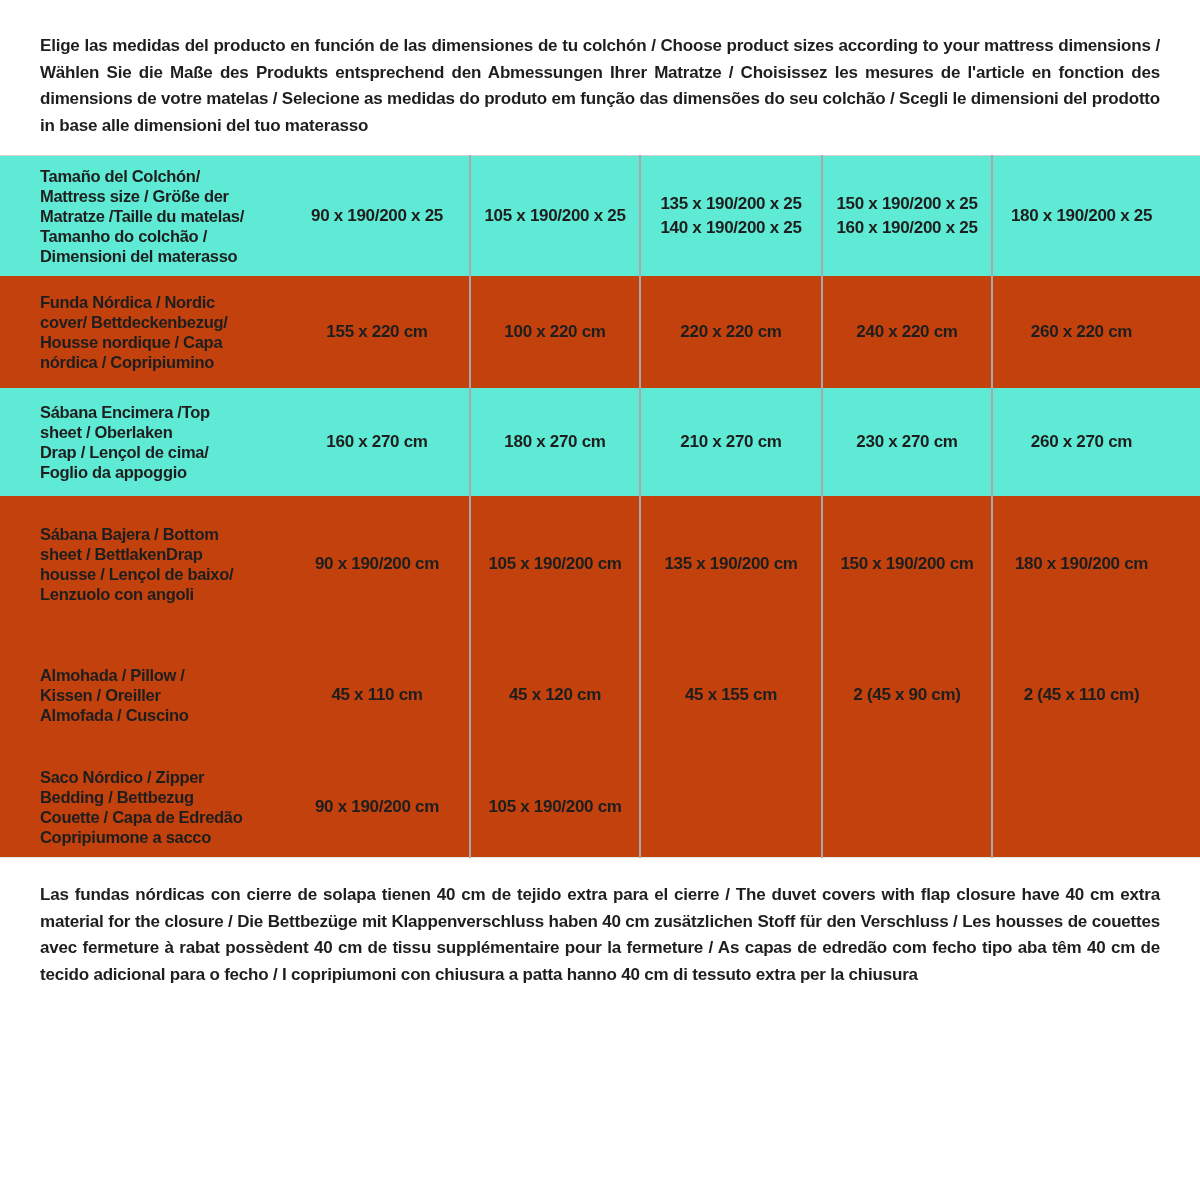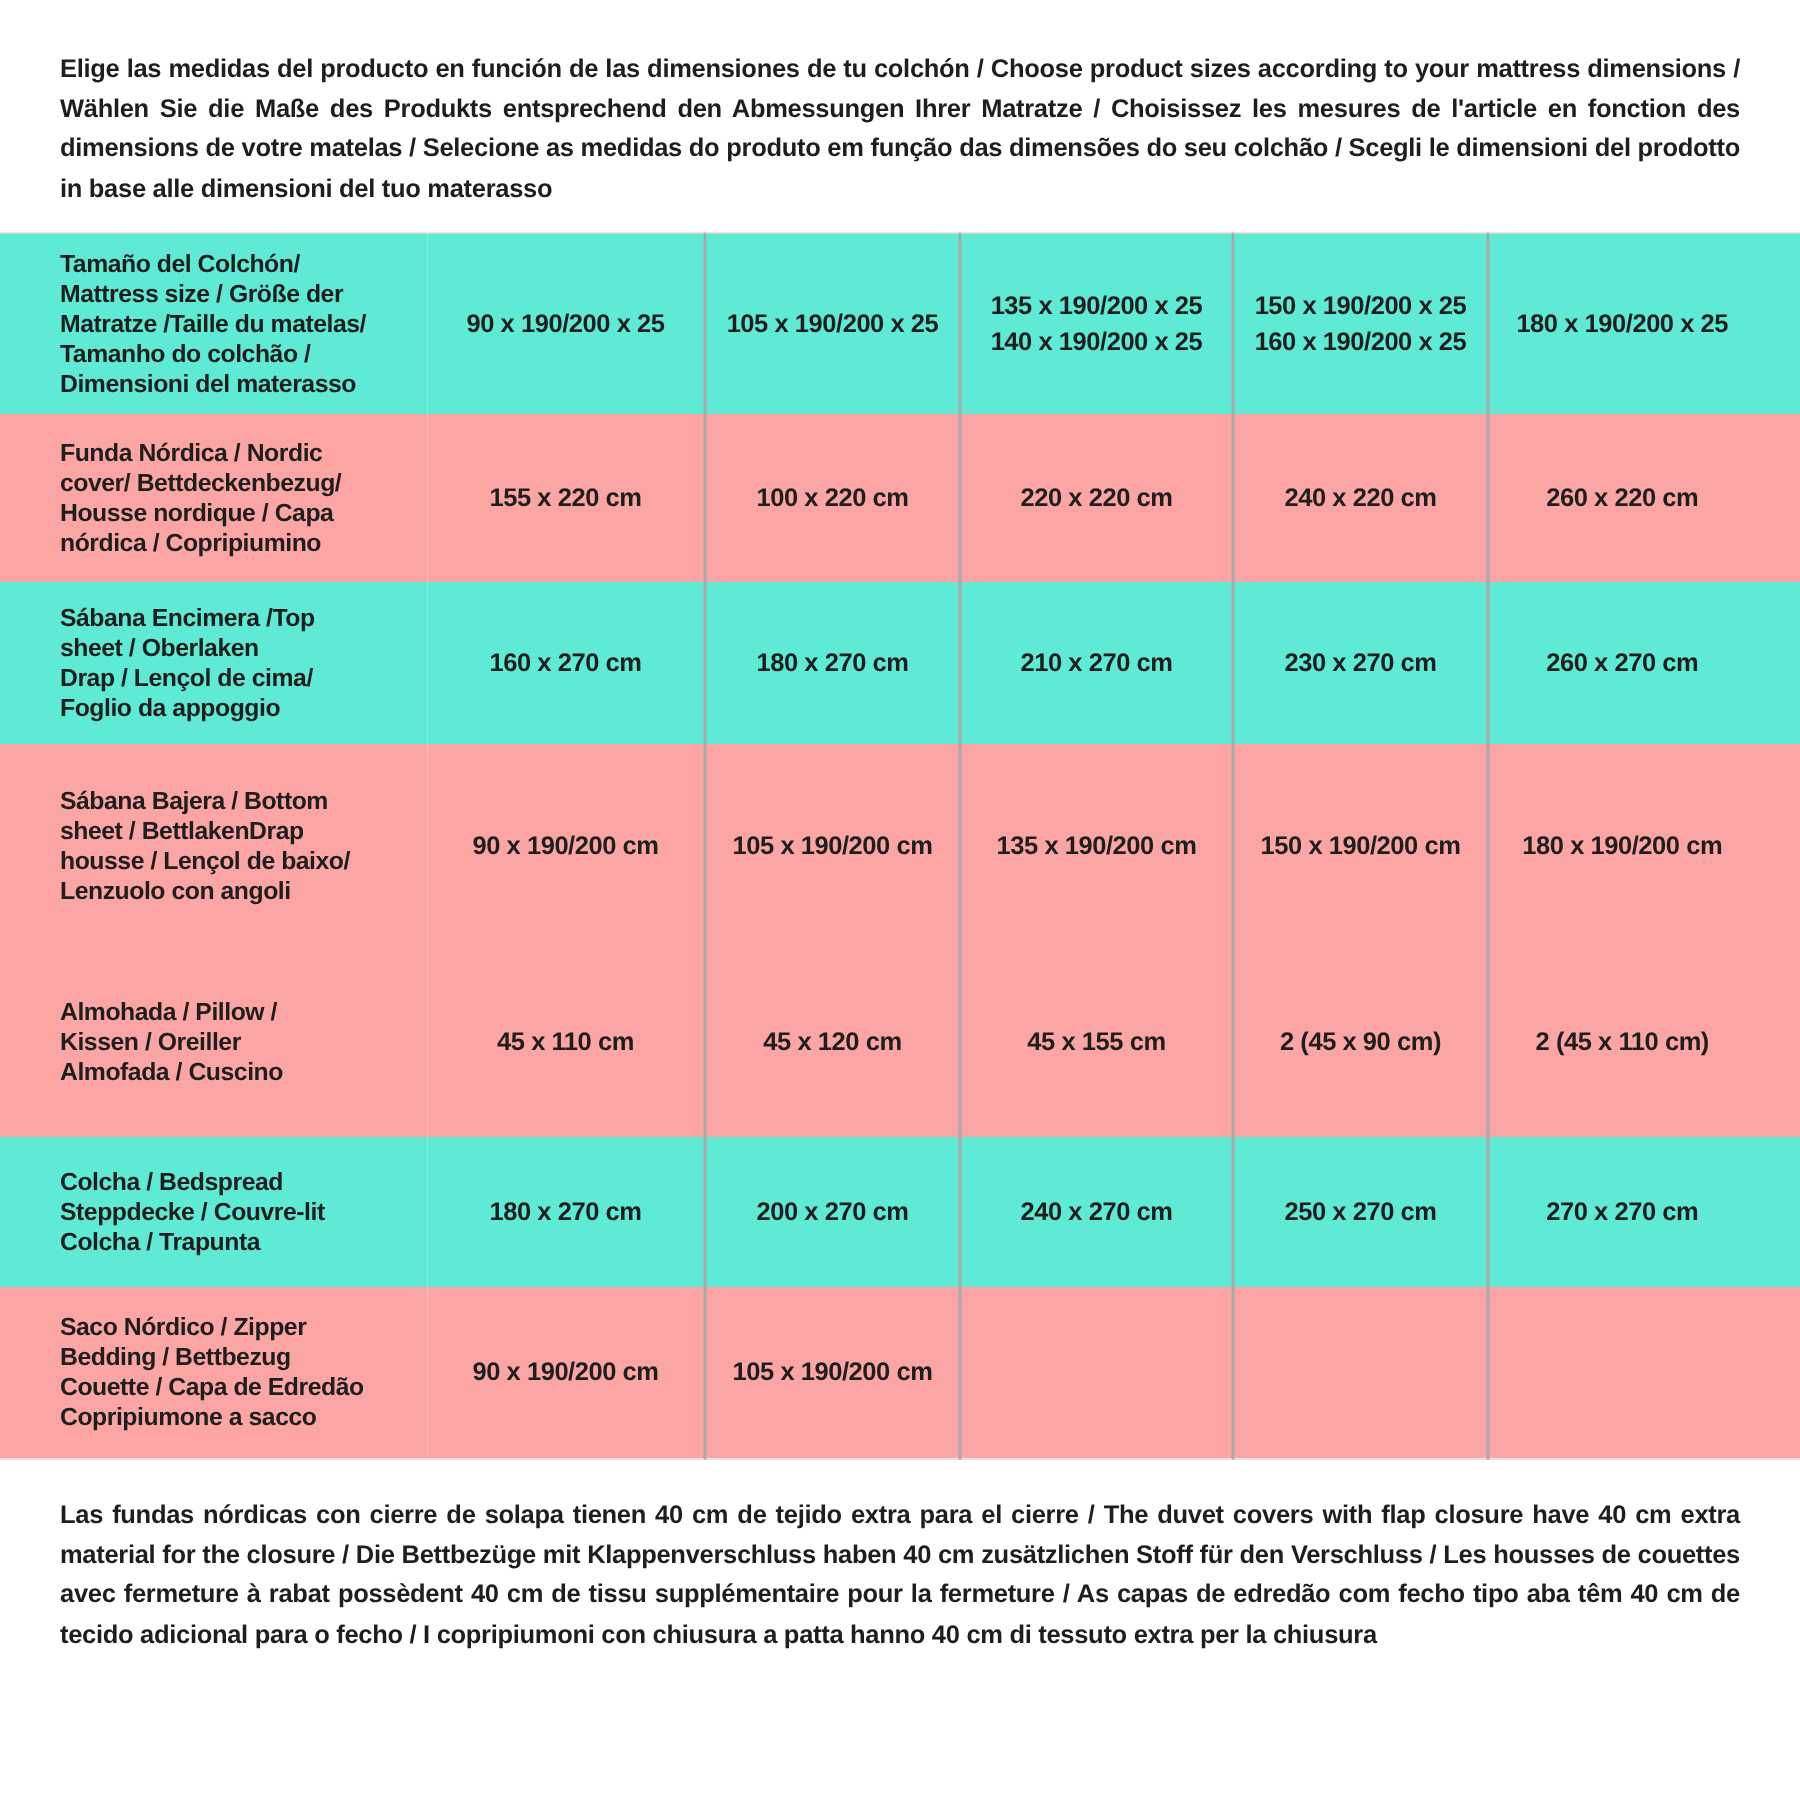--- a/index.html
+++ b/index.html
@@ -35,21 +35,21 @@
     border-bottom: 1px solid #e6e6e6;
   }
   col.c-label { width: 285px; }
   col.c-2 { width: 185px; }
   col.c-3 { width: 170px; }
   col.c-4 { width: 182px; }
   col.c-5 { width: 170px; }
   col.c-6 { width: 208px; }
 
   tr.gray { background: #5eead4; }
-  tr.white { background: #fca5a5; margin-top: 32px; }
+  tr.white { background: #c2410c; margin-top: 32px; }
 
   th, td {
     font-weight: bold;
     vertical-align: middle;
     white-space: pre-line;
     letter-spacing: -0.3px;
     padding: 0;
   }
   th.lbl {
     text-align: left;
@@ -146,30 +146,20 @@
       <th class="lbl">Almohada  / Pillow /
 Kissen / Oreiller
 Almofada / Cuscino</th>
       <td>45 x 110 cm</td>
       <td>45 x 120 cm</td>
       <td>45 x 155 cm</td>
       <td>2 (45 x 90 cm)</td>
       <td class="last">2 (45 x 110 cm)</td>
     </tr>
 
-    <tr class="gray">
-      <th class="lbl">Colcha / Bedspread
-Steppdecke / Couvre-lit
-Colcha / Trapunta</th>
-      <td>180 x 270 cm</td>
-      <td>200 x 270 cm</td>
-      <td>240 x 270 cm</td>
-      <td>250 x 270 cm</td>
-      <td class="last">270 x 270 cm</td>
-    </tr>
 
     <tr class="white">
       <th class="lbl">Saco Nórdico / Zipper
 Bedding / Bettbezug
 Couette  / Capa de Edredão
 Copripiumone a sacco</th>
       <td>90 x 190/200 cm</td>
       <td>105 x 190/200 cm</td>
       <td></td>
       <td></td>

